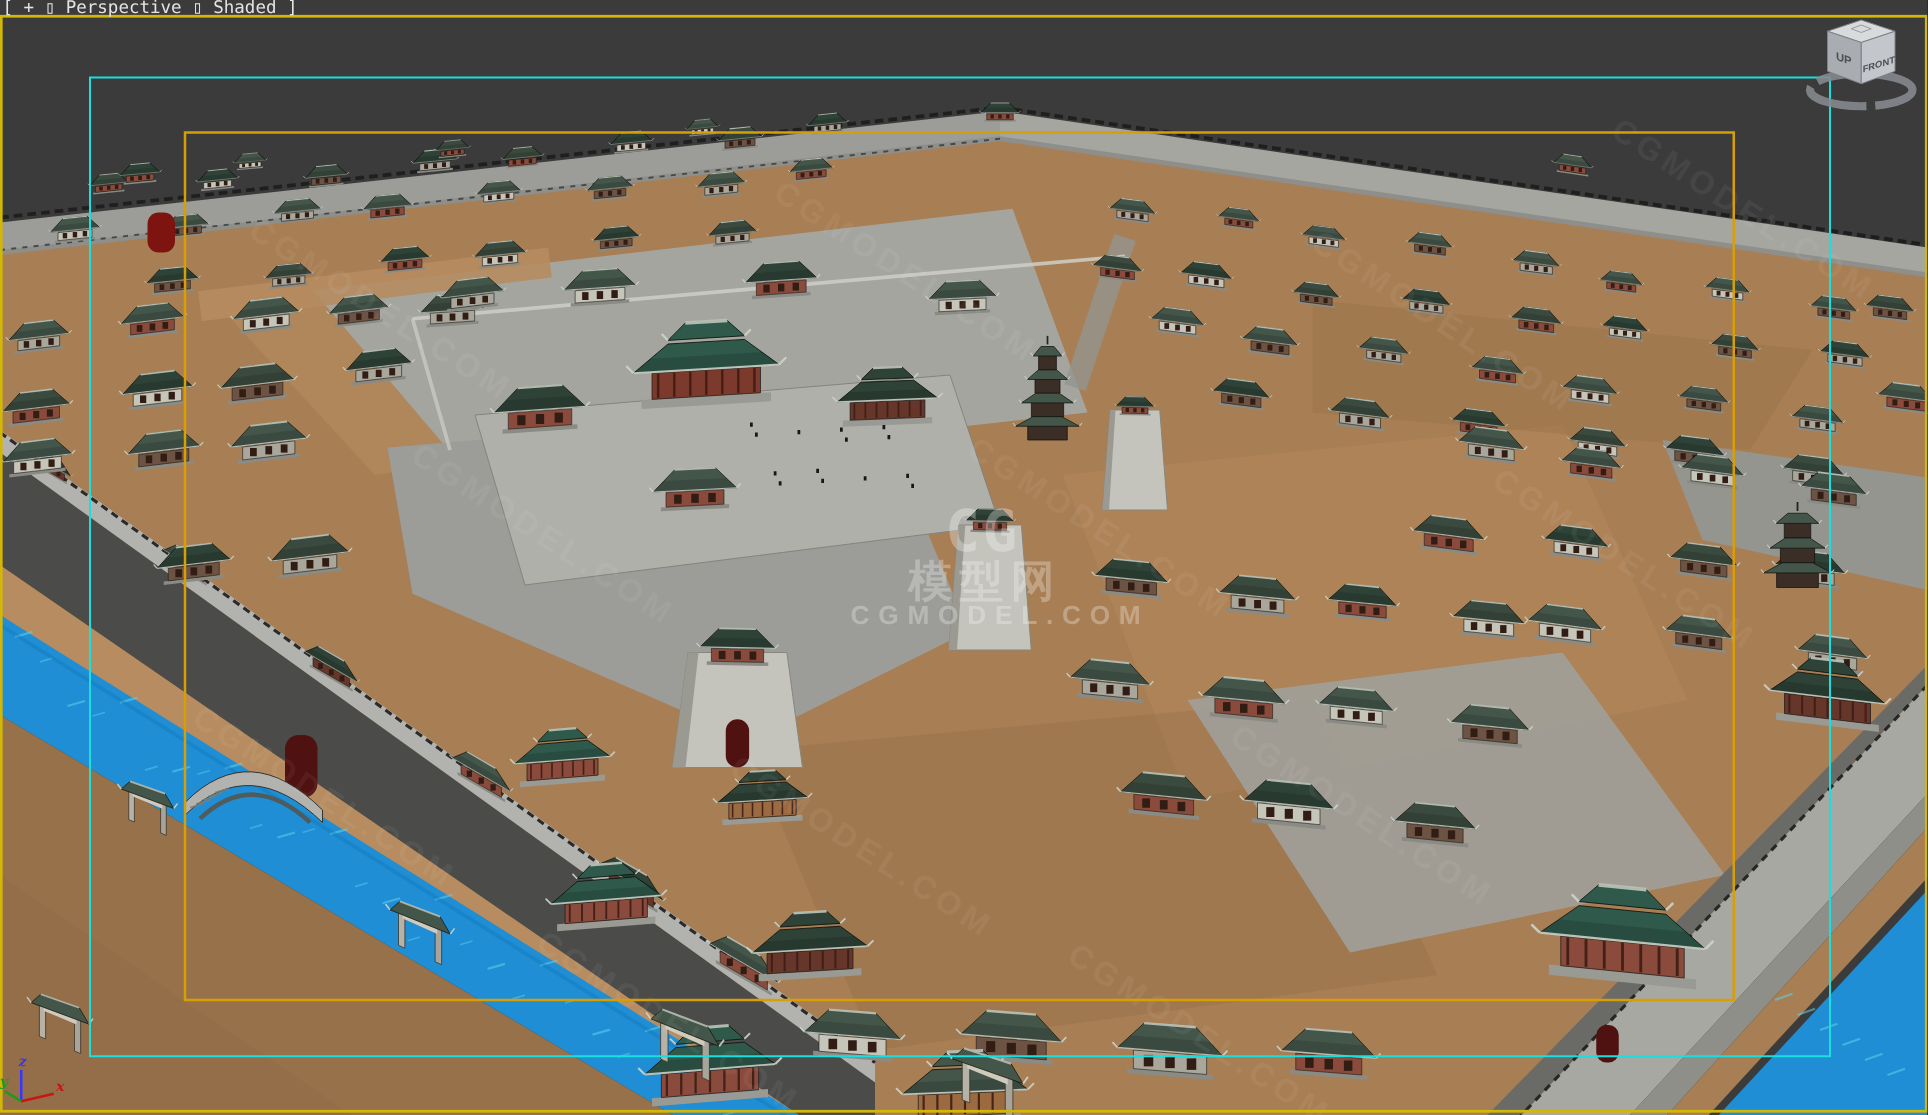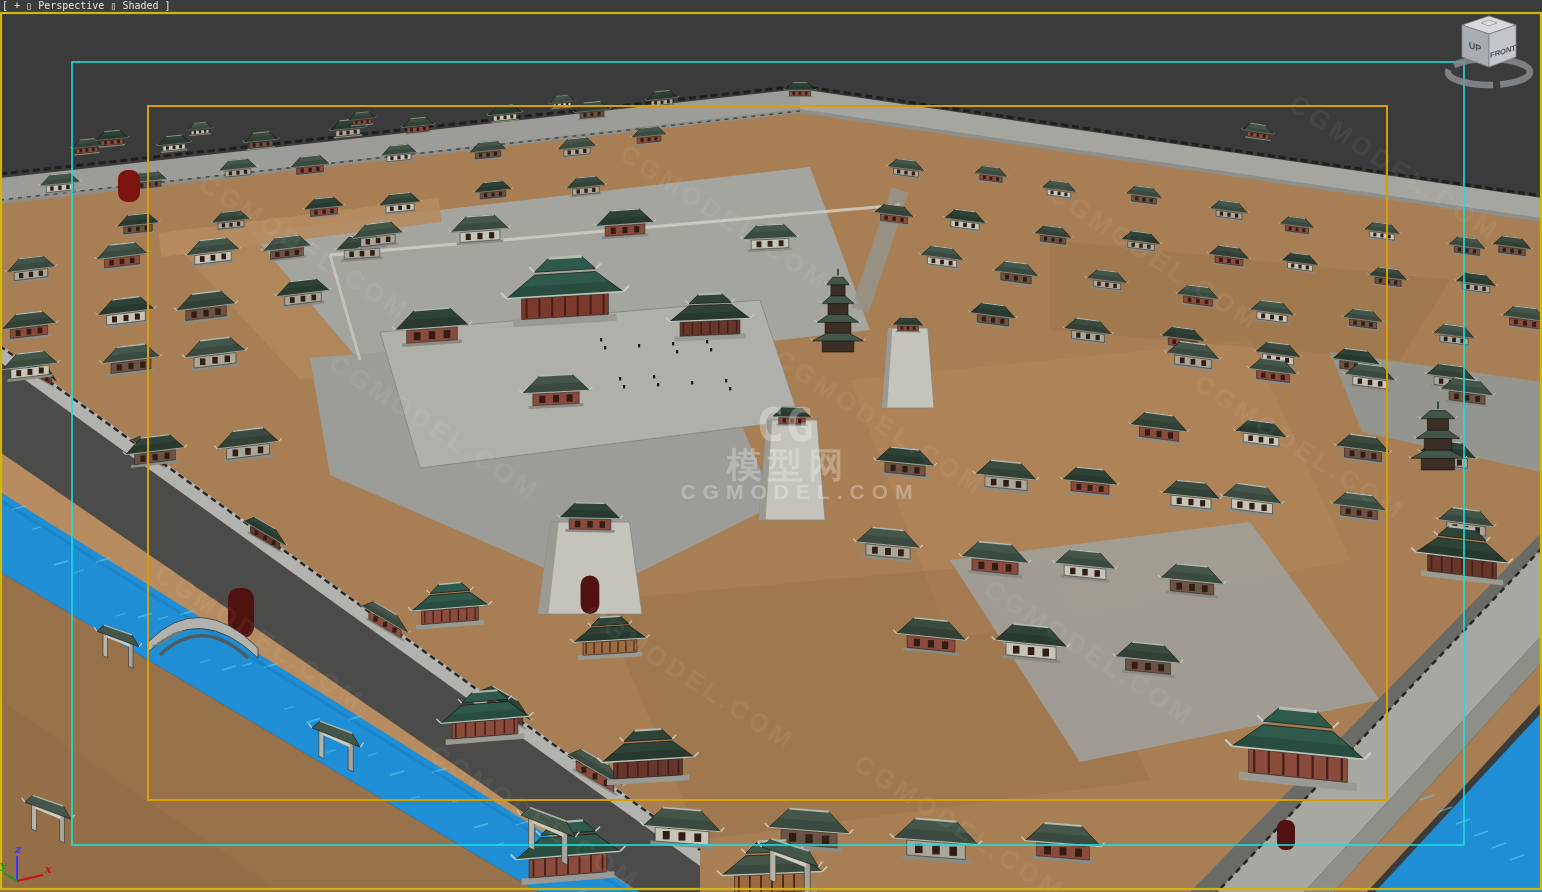--- a/index.html
+++ b/index.html
@@ -1,19 +1,19 @@
 <!DOCTYPE html>
 <html><head>
 <meta charset="utf-8">
 <style>
   html,body{margin:0;padding:0;background:#222;}
   .viewport{position:relative;width:1542px;height:892px;background:#3b3b3b;overflow:hidden;
     font-family:"DejaVu Sans Mono",monospace;}
   .vp-label{position:absolute;top:0;left:2px;height:27px;line-height:12px;z-index:40;
-    color:#e4e4e4;font-size:10px;letter-spacing:0px;white-space:pre;cursor:default;}
+    color:#e4e4e4;font-size:14px;letter-spacing:0px;white-space:pre;cursor:default;}
   .vp-label span{display:inline-block;}
   svg{position:absolute;top:0;left:0;}
   .wm-logo{font-family:"DejaVu Sans Mono",monospace;font-weight:bold;font-size:46px;
     fill:#ffffff;opacity:.30;text-anchor:middle;letter-spacing:2px;}
   .wm-cn{font-family:"DejaVu Sans",sans-serif;font-weight:bold;font-size:35px;
     fill:#ffffff;opacity:.28;text-anchor:middle;letter-spacing:6px;}
   .wm-url{font-family:"Liberation Sans",sans-serif;font-weight:bold;font-size:21px;
     fill:#ffffff;opacity:.28;text-anchor:middle;letter-spacing:7px;}
   .cube-label{font-family:"Liberation Sans",sans-serif;fill:#4c4f54;text-anchor:middle;font-weight:bold;}
   .axis-label{font-family:"DejaVu Serif",serif;font-style:italic;font-size:11px;font-weight:bold;}

